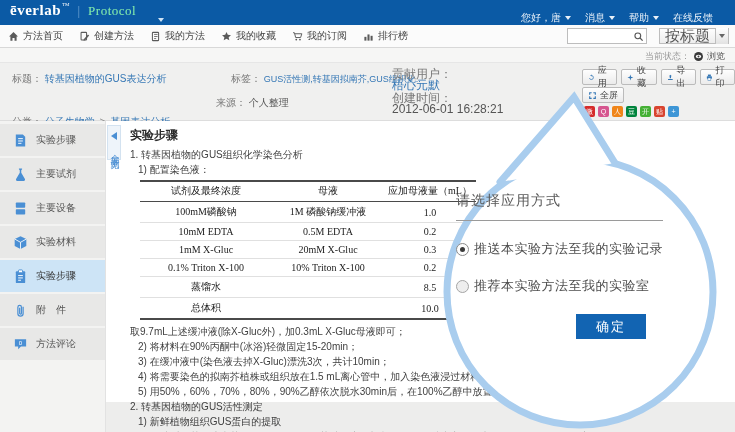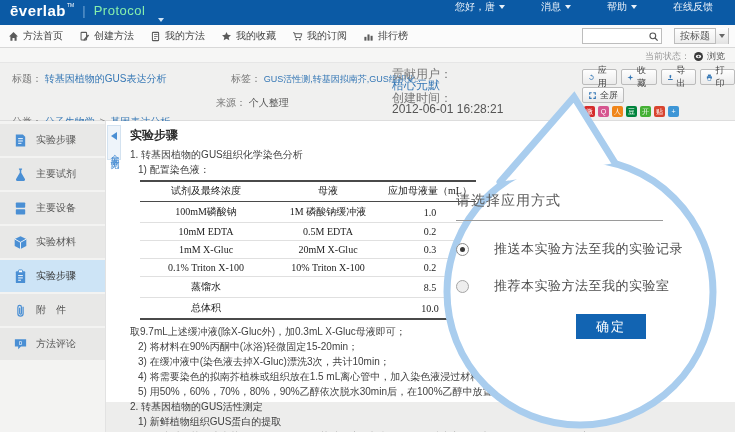--- a/index.html
+++ b/index.html
@@ -2,41 +2,41 @@
 <html><head>
 <meta charset="utf-8">
 <style>
   * { margin:0; padding:0; box-sizing:border-box; }
   html,body { background:#dfe1e0; }
   .page { position:relative; width:735px; height:432px; overflow:hidden; background:#ededec;
           font-family:"Liberation Sans","DejaVu Sans",sans-serif; }
 
   
   .hdr { position:absolute; top:0; left:0; right:0; height:25px; background:#0b5aa5; color:#fff; z-index:5; }
-  .logo-wrap { position:absolute; left:10px; top:2px; display:flex; align-items:center; }
+  .logo-wrap { position:absolute; left:10px; top:2px; display:flex; align-items:center;font-family:Liberation Serif, serif; }
   .logo { font-size:15px; font-weight:bold; letter-spacing:.5px; }
   .logo-tm { font-size:5px; vertical-align:super; position:relative; top:-6px; margin-left:1px; }
   .logo-div { margin:0 8px; color:#6fa3d4; font-size:13px; }
   .product { font-size:13px; color:#86efac; font-weight:normal; letter-spacing:.5px; }
   .hdr-caret-btn { position:absolute; left:158px; top:8px; color:#cfe3f5; }
-  .hdr-menu { position:absolute; right:22px; top:0; height:25px; display:flex; align-items:flex-start; gap:36px; font-size:10px; color:#e9f1f9; }
+  .hdr-menu { position:absolute; right:22px; top:0; height:25px; display:flex; align-items:flex-end; gap:14px; font-size:10px; color:#e9f1f9; }
   .hdr-menu .mi { display:flex; align-items:center; gap:4px; cursor:pointer; }
   .caret { display:inline-block; width:0; height:0; border-left:3px solid transparent; border-right:3px solid transparent; border-top:4px solid currentColor; }
 
   
   .nav { position:absolute; top:25px; left:0; right:0; height:23px; background:#fbfbfb; border-bottom:1px solid #d8d8d8; z-index:5; }
   .nav-items { position:absolute; left:8px; top:0; height:22px; display:flex; align-items:center; gap:16px; }
   .nav-item { display:flex; align-items:center; gap:4px; font-size:10px; color:#444; cursor:pointer; }
   .icn { display:inline-block; vertical-align:middle; }
   .nav-icn { width:11px; height:11px; color:#5a5a5a; fill:currentColor; }
   .nav-right { position:absolute; right:6px; top:3px; display:flex; align-items:center; gap:4px; }
   .search-box { position:relative; width:80px; height:16px; background:#fff; border:1px solid #bdbdbd; }
   .search-box input { position:absolute; left:2px; top:0; width:60px; height:14px; border:none; outline:none; font-size:9px; background:transparent; }
   .search-ic { position:absolute; right:2px; top:2px; width:11px; height:11px; color:#555; }
-  .sel-box { display:flex; align-items:center; height:16px; border:1px solid #bdbdbd; background:linear-gradient(#fefefe,#ededed); font-size:10px; color:#555;margin-left:8px; }
+  .sel-box { display:flex; align-items:center; height:16px; border:1px solid #bdbdbd; background:linear-gradient(#fefefe,#ededed); font-size:15px; color:#555;margin-left:8px; }
   .sel-box .sel-val { padding:0 5px; min-width:34px; }
   .sel-box .sel-caret { width:13px; height:16px; border-left:1px solid #bdbdbd; display:flex; align-items:center; justify-content:center; background:linear-gradient(#fff,#e2e2e2); color:#666; }
 
   
   .statusbar { position:absolute; top:48px; left:0; right:0; height:15px; background:#f6f6f5; border-bottom:1px solid #e6e6e6;text-align:center; }
   .status-right { position:absolute; right:10px; top:2px; display:flex; align-items:center; gap:3px; font-size:9px; color:#999; }
   .status-right .sv { color:#555; }
   .eye-ic { width:11px; height:11px; }
 
   
@@ -77,21 +77,21 @@
 
   
   .balloon-svg { position:absolute; left:0; top:0; width:735px; height:432px; z-index:40; pointer-events:none; }
   .popup-content { position:absolute; left:456px; top:192px; width:215px; z-index:41; }
   .pp-title { font-size:14px; color:#595959; letter-spacing:1px; }
   .pp-hr { border:none; border-top:1px solid #9a9a9a; margin-top:10px; width:207px; }
   .pp-opt { display:flex; align-items:center; gap:5px; margin-top:19px; cursor:pointer; }
   .radio { width:13px; height:13px; border-radius:50%; border:1px solid #8a8a8a; background:#fdfdfd; position:relative; flex:none; }
   .radio.sel::after { content:""; position:absolute; left:3px; top:3px; width:5px; height:5px; border-radius:50%; background:#3a3a3a; }
   .radio.unsel { background:#eee; border-color:#a5a5a5; }
-  .pp-opt-label { font-size:13px; color:#4d4d4d; letter-spacing:.5px; white-space:nowrap;margin-left:20px; }
+  .pp-opt-label { font-size:13px; color:#4d4d4d; letter-spacing:.5px; white-space:nowrap; }
   .pp-btn { position:absolute; left:120px; top:122px; width:70px; height:25px; background:#1264b2; color:#fff; font-size:13px; line-height:25px; text-align:center; letter-spacing:2px; cursor:pointer; }
 </style>
 </head>
 <body>
 
 <div class="page">
 
   <div class="hdr">
     <div class="logo-wrap">
       <span class="logo">ēverlab</span>

